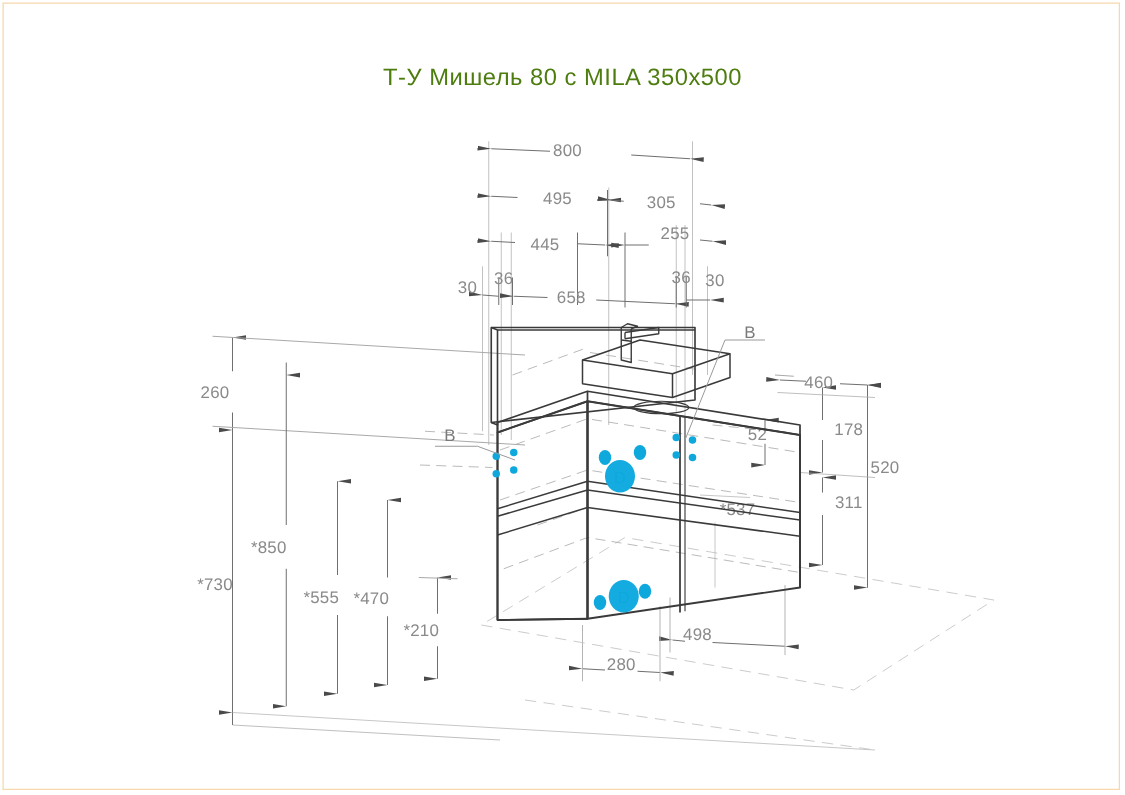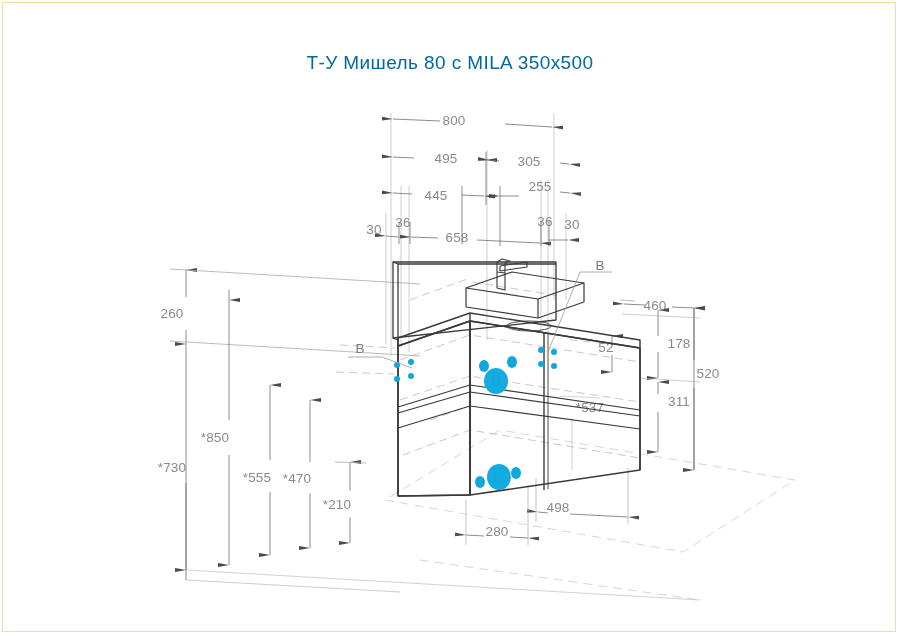--- a/index.html
+++ b/index.html
@@ -28,21 +28,21 @@
     pointer-events: none;
   }
   #drawing-title {
     position: absolute;
     left: 0;
     top: 52px;
     width: 900px;
     text-align: center;
     font-size: 19px;
     letter-spacing: 0.4px;
-    color: #0369a1;
+    color: #4d7c0f;
     font-family: "Liberation Sans", sans-serif;
   }
   svg#cad {
     position: absolute;
     left: 0;
     top: 0;
   }
   .dimtext {
     font-family: "Liberation Sans", sans-serif;
     font-size: 13.5px;

